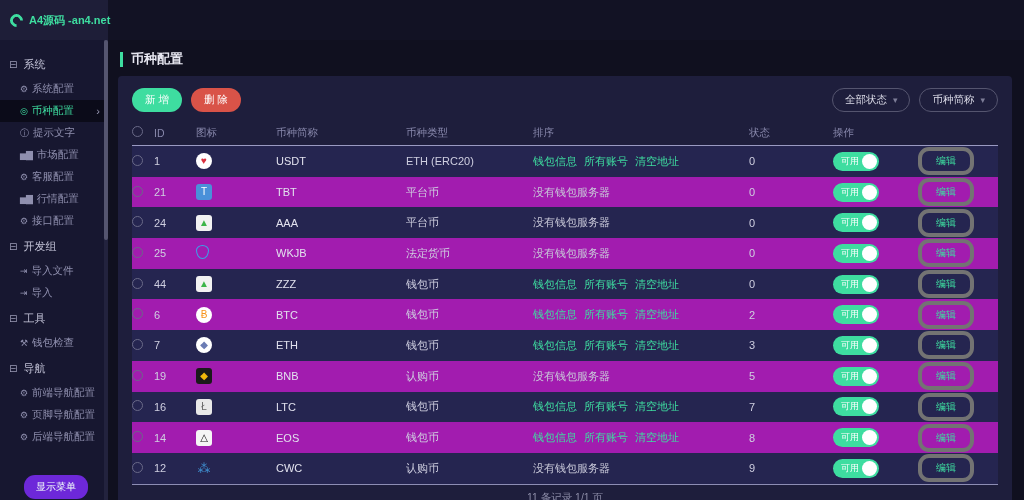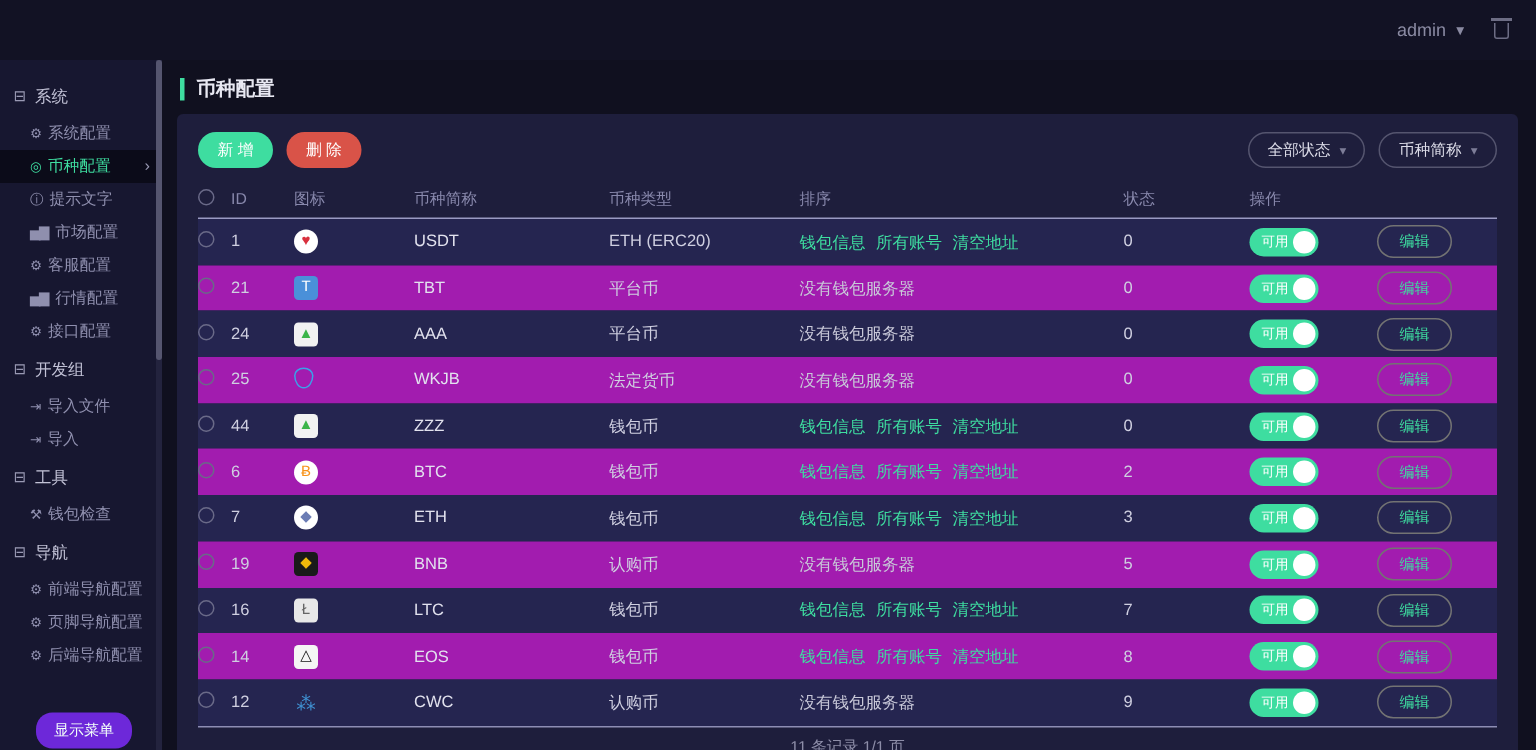--- a/index.html
+++ b/index.html
@@ -64,33 +64,30 @@
   .wallet-link { color:#3edda0; cursor:pointer; }
   .no-wallet { color:#c8c8d8; }
   .coin-icon { display:inline-flex; align-items:center; justify-content:center; width:16px; height:16px; font-size:10px; line-height:1; }
   .ci-circle { border-radius:50%; }
   .ci-square { border-radius:3px; }
   .ci-shield { width:13px; height:14px; border:1.5px solid #3aa2e8; border-radius:50% 50% 50% 50% / 38% 38% 62% 62%; background:transparent; }
   .ci-plain { background:transparent; font-size:13px; }
   .toggle { position:relative; display:inline-flex; align-items:center; width:46px; height:19px; background:#3edda0; border-radius:10px; cursor:pointer; }
   .toggle-label { color:#fff; font-size:9px; margin-left:8px; }
   .toggle-knob { position:absolute; right:2px; top:2px; width:15px; height:15px; background:#fff; border-radius:50%; }
-  .edit-btn { background:transparent; border:1px solid #737373; color:#3edda0; border-radius:11px; padding:3px 14px; font-size:10px; cursor:pointer; font-family:inherit; }
+  .edit-btn { background:transparent; border:4px solid #737373; color:#3edda0; border-radius:11px; padding:3px 14px; font-size:10px; cursor:pointer; font-family:inherit; }
   .tfoot { text-align:center; color:#8d8da8; font-size:10.5px; padding:6px 0 4px; }
 </style>
 </head>
 <body>
 
 <div class="topbar">
-  <div class="topbar-right">
-    <div class="admin-wrap">
-      <span>admin</span>
-      <span class="caret-down">▼</span>
-    </div>
-    <span class="trash-icon"></span>
+  <div class="logo-box">
+    <span class="logo-icon"></span>
+    <span class="logo-text">A4源码 -an4.net</span>
   </div>
 </div>
 
 <div class="shell">
   <div class="sidebar">
     <nav id="sidebar-nav">
         <div class="sb-group-header">
           <span class="sb-group-icon">⊟</span>
           <span>系统</span>
         </div>

